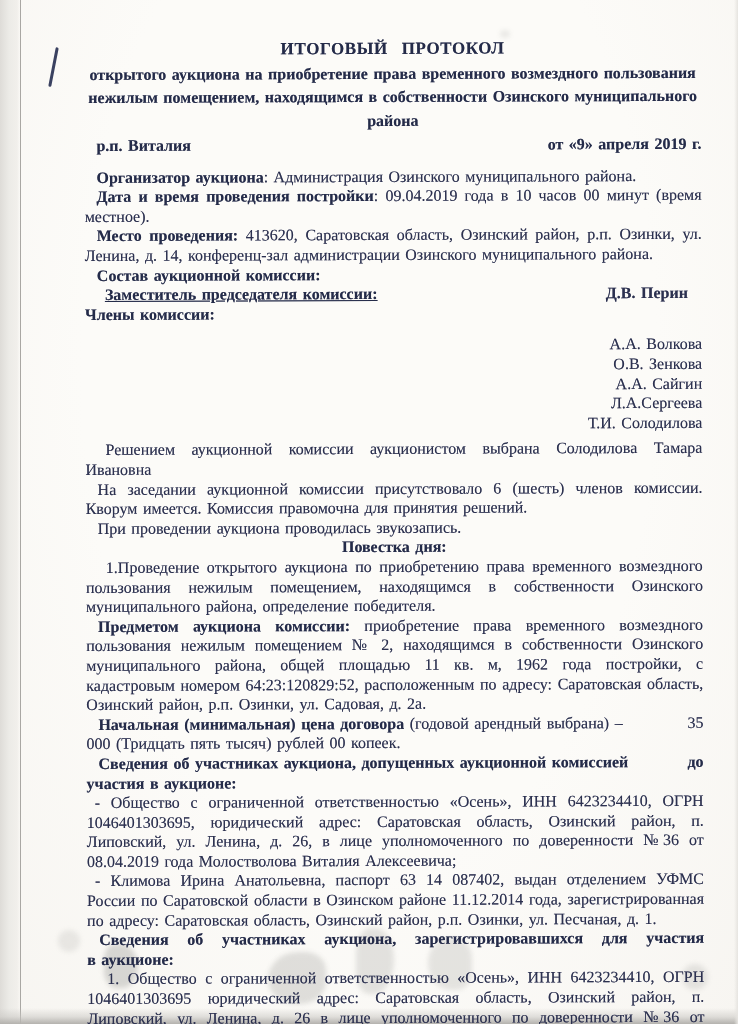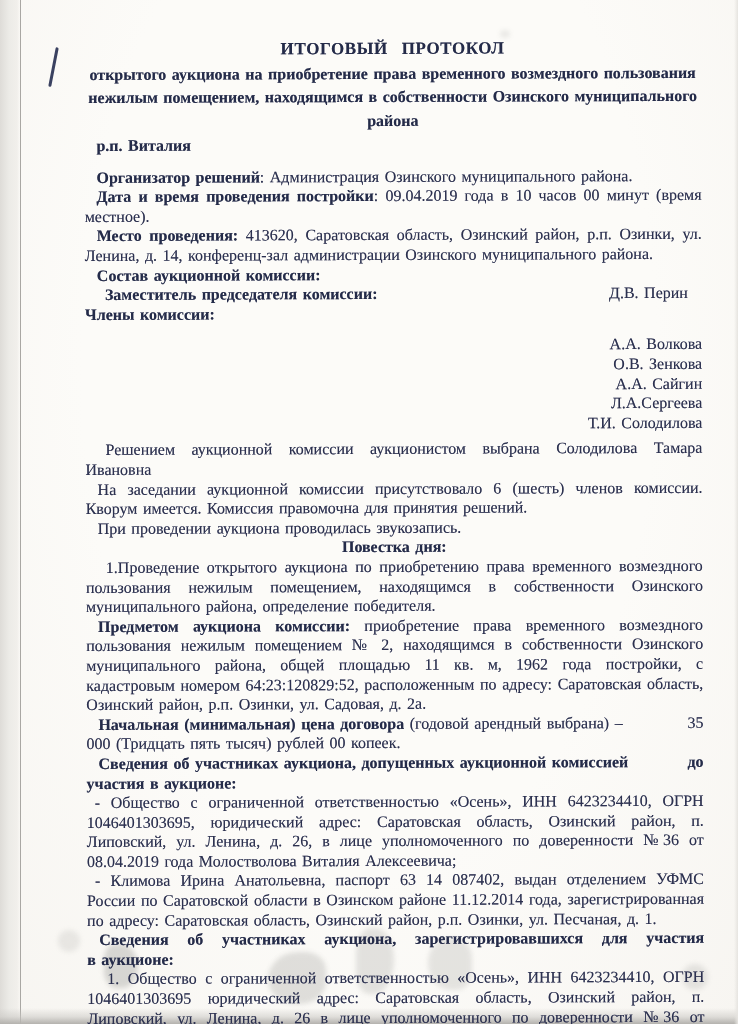--- a/index.html
+++ b/index.html
@@ -56,22 +56,22 @@
     letter-spacing:.6px;word-spacing:9px;color:#242b49;margin-bottom:3px;
   }
   .subtitle{
     text-align:center;font-weight:bold;line-height:23.5px;color:#242b49;
   }
   .placedate{display:flex;justify-content:space-between;font-weight:bold;color:#242b49;margin:3px 0 12px;}
   .placedate .place{padding-left:12px;}
   .row{display:flex;justify-content:space-between;}
   .row .left{padding-left:12px;}
   .deputy-row{font-weight:bold;color:#242b49;}
-  .deputy-row .left{padding-left:20px;}
-  .deputy-row .right{font-weight:normal;color:#2c3150;padding-right:14px;}
+  .deputy-row .left{padding-left:20px;text-decoration:underline;}
+  .deputy-row .right{font-weight:bold;color:#2c3150;padding-right:14px;}
   .names{text-align:right;margin:12px 0 6px;}
   .bold-line{font-weight:bold;color:#242b49;}
   .center-bold{text-align:center;font-weight:bold;color:#242b49;}
   .stretch{font-weight:bold;color:#242b49;text-align:justify;text-align-last:justify;text-indent:12px;}
 </style>
 </head>
 <body>
 
 <div class="scan">
   <div class="smudge sm1"></div>
@@ -86,23 +86,24 @@
   <div class="edge-right"></div>
   <div class="pen-mark"></div>
 
   <div class="content">
 
     <div class="title">ИТОГОВЫЙ ПРОТОКОЛ</div>
     <div class="subtitle">открытого аукциона на приобретение права временного возмездного пользования нежилым помещением, находящимся в собственности Озинского муниципального района</div>
 
     <div class="placedate">
       <span class="place">р.п. Виталия</span>
+      <span class="date">от «9» апреля 2019 г.</span>
     </div>
 
-    <p class="j i12"><b>Организатор решений</b><span>: Администрация Озинского муниципального района.</span></p>
+    <p class="j i12"><b>Организатор аукциона</b><span>: Администрация Озинского муниципального района.</span></p>
 
     <p class="j i12"><b>Дата и время проведения постройки</b><span>: 09.04.2019 года в 10 часов 00 минут (время местное).</span></p>
 
     <p class="j i12"><b>Место проведения:</b><span> 413620, Саратовская область, Озинский район, р.п. Озинки, ул. Ленина, д. 14, конференц-зал администрации Озинского муниципального района.</span></p>
 
     <p class="bold-line i12">Состав аукционной комиссии:</p>
 
     <div class="row deputy-row">
       <span class="left">Заместитель председателя комиссии:</span>
       <span class="right">Д.В. Перин</span>

